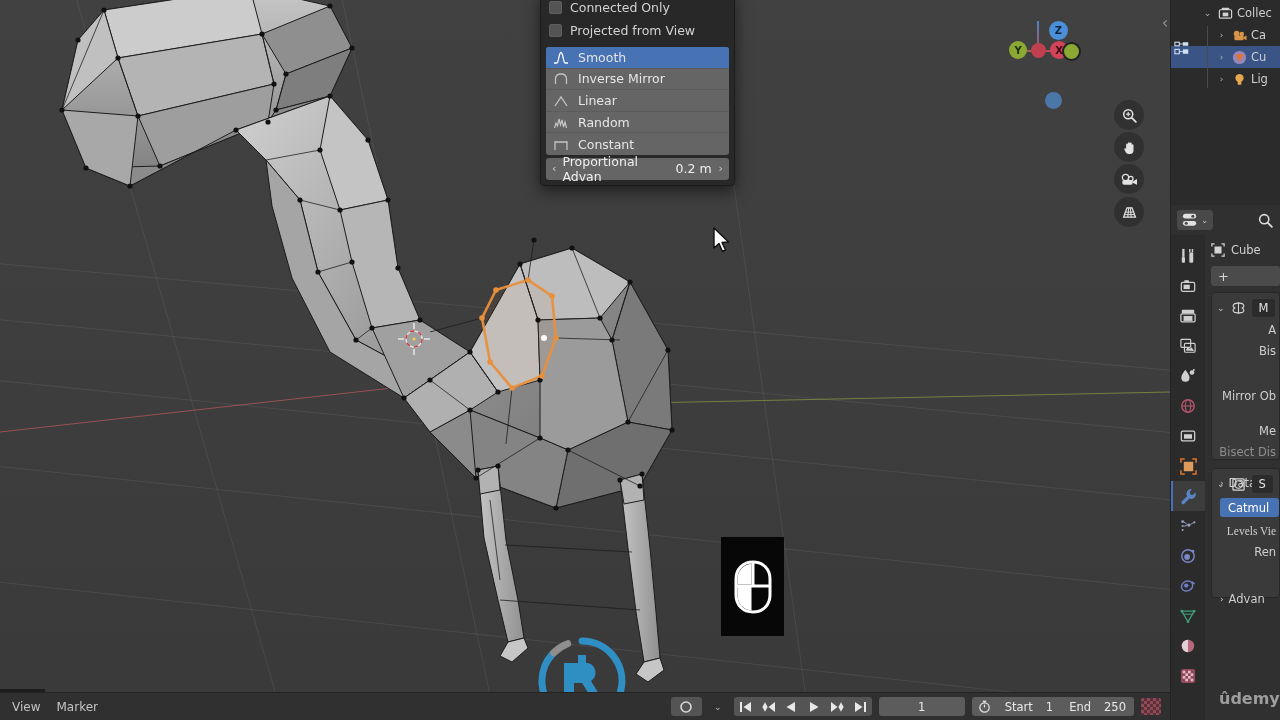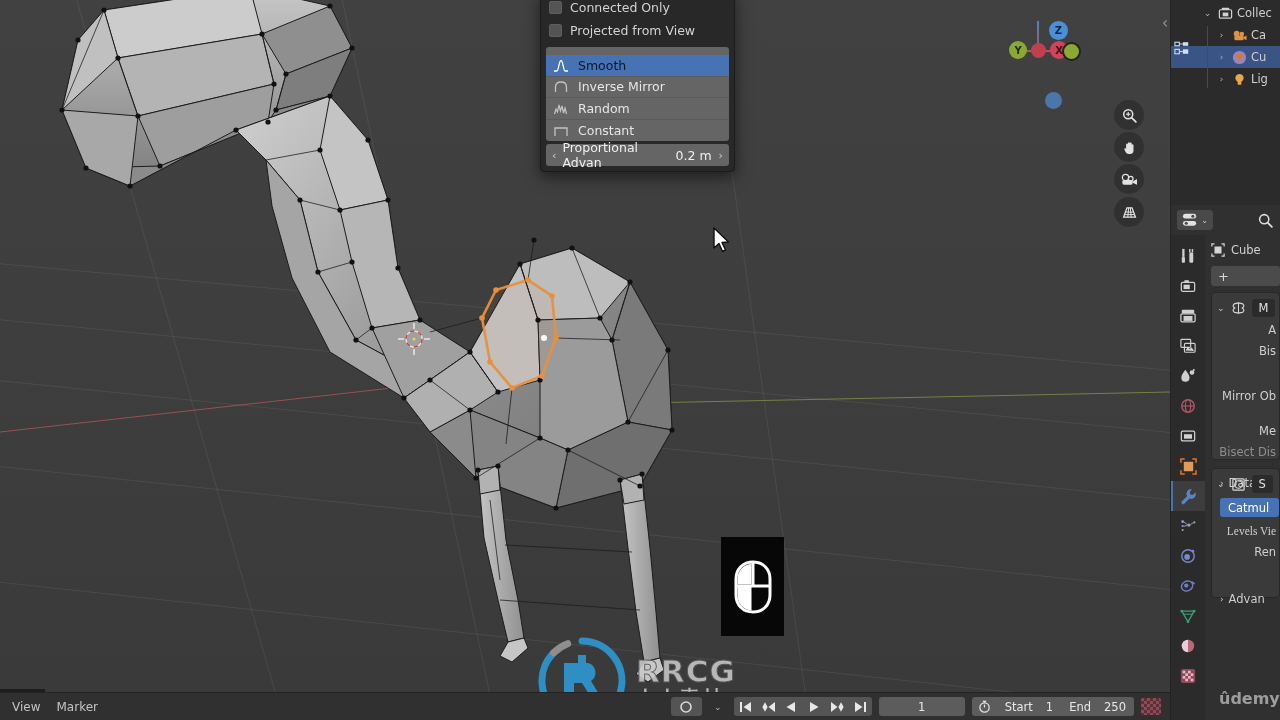--- a/index.html
+++ b/index.html
@@ -44,21 +44,21 @@
     box-shadow:0 5px 16px rgba(0,0,0,.55); padding:3px 0 0 0; z-index:40; }
   .pe-check { display:flex; align-items:center; gap:8px; height:23px;
     padding:0 8px; color:#d3d3d3; font-size:12.5px; }
   .pe-box { width:13px; height:13px; border-radius:2px; background:#545454;
     border:1px solid #5e5e5e; flex:none; }
   #pe-list { margin:5px 5px 0 5px; background:#656565; border-radius:3px;
     overflow:hidden; }
   .pe-item { display:flex; align-items:center; gap:9px; height:21.6px;
     padding:0 7px; color:#e6e6e6; font-size:12.5px;
     border-bottom:1px solid #5b5b5b; }
-  .pe-item.sel { background:#4772b3; color:#0f172a;margin-top:8px; }
+  .pe-item.sel { background:#4772b3; color:#e5e5e5; }
   .pe-item:last-child { border-bottom:none; }
   .pe-ic { width:16px; height:13px; flex:none; }
   #pe-size { margin:3px 5px 5px 5px; height:22px; background:#656565;
     border-radius:3px; display:flex; align-items:center;
     justify-content:space-between; padding:0 6px; color:#efefef;
     font-size:12.5px; }
   #pe-size .lbl { flex:1; margin-left:6px; }
   .arr { color:#cfcfcf; font-size:11px; }
   #mouse-cursor { position:absolute; left:712px; top:227px; z-index:50; }
 
@@ -392,24 +392,20 @@
     </div>
 
     <div id="rrcg">
       <svg width="96" height="96" viewBox="0 0 96 96">
         <path d="M48,8 a40,40 0 1 1 -28.3,11.7" fill="none" stroke="#2e9bd6" stroke-width="7" stroke-linecap="round"></path>
         <path d="M19.7,19.7 a40,40 0 0 1 14,-9" fill="none" stroke="#9a9a9a" stroke-width="7" stroke-linecap="round"></path>
         <path d="M30,30 L30,66 L40,66 L40,50 L48,50 L58,66 L68,66 L57,48
                  a10,10 0 0 0 -3,-18 Z" fill="#2e9bd6"></path>
         <rect x="44" y="22" width="8" height="12" fill="#2e9bd6"></rect>
       </svg>
-      <div id="rrcg-txt">
-        <div class="rrcg-l1">RRCG</div>
-        <div class="rrcg-l2">人人素材</div>
-      </div>
     </div>
 
     <div id="pe-menu">
       <div class="pe-check">
         <span class="pe-box"></span>
         <span>Connected Only</span>
       </div>
       <div class="pe-check">
         <span class="pe-box"></span>
         <span>Projected from View</span>
@@ -420,20 +416,26 @@
           <svg class="pe-ic" viewBox="0 0 16 13">
             <path d="M1,12 L4,12 C5.5,12 6,1.5 8,1.5 C10,1.5 10.5,12 12,12 L15,12" fill="none" stroke="#fff" stroke-width="1.3"></path>
             </svg>
           <span>Smooth</span>
         </div>
         <div class="pe-item">
           <svg class="pe-ic" viewBox="0 0 16 13">
             <path d="M2.5,12 L2.5,7 C2.5,3 5,2 8,2 C11,2 13.5,3 13.5,7 L13.5,12" fill="none" stroke="#c4c4c4" stroke-width="1.3"></path>
             </svg>
           <span>Inverse Mirror</span>
+        </div>
+        <div class="pe-item">
+          <svg class="pe-ic" viewBox="0 0 16 13">
+            <path d="M2,12 L8,3 L14,12" fill="none" stroke="#c4c4c4" stroke-width="1.3"></path>
+            </svg>
+          <span>Linear</span>
         </div>
         <div class="pe-item">
           <svg class="pe-ic" viewBox="0 0 16 13">
             <path d="M1.5,12 L3,7 L4.5,10 L6,3 L7.5,9 L9,4 L10.5,11 L12,6 L13.5,12" fill="none" stroke="#c4c4c4" stroke-width="1.2"></path>
             </svg>
           <span>Random</span>
         </div>
         <div class="pe-item">
           <svg class="pe-ic" viewBox="0 0 16 13">
             <path d="M2,12 L2,4 L14,4 L14,12" fill="none" stroke="#c4c4c4" stroke-width="1.3"></path>

